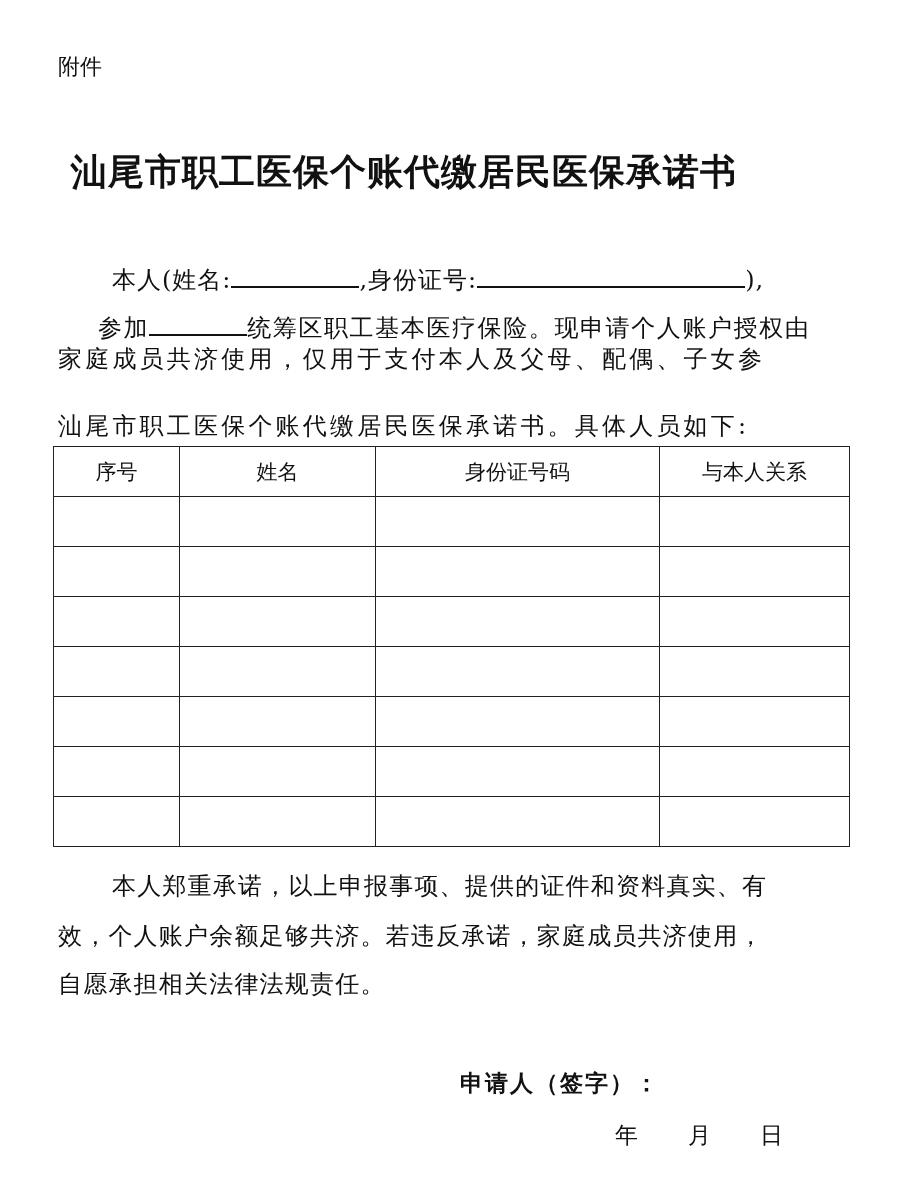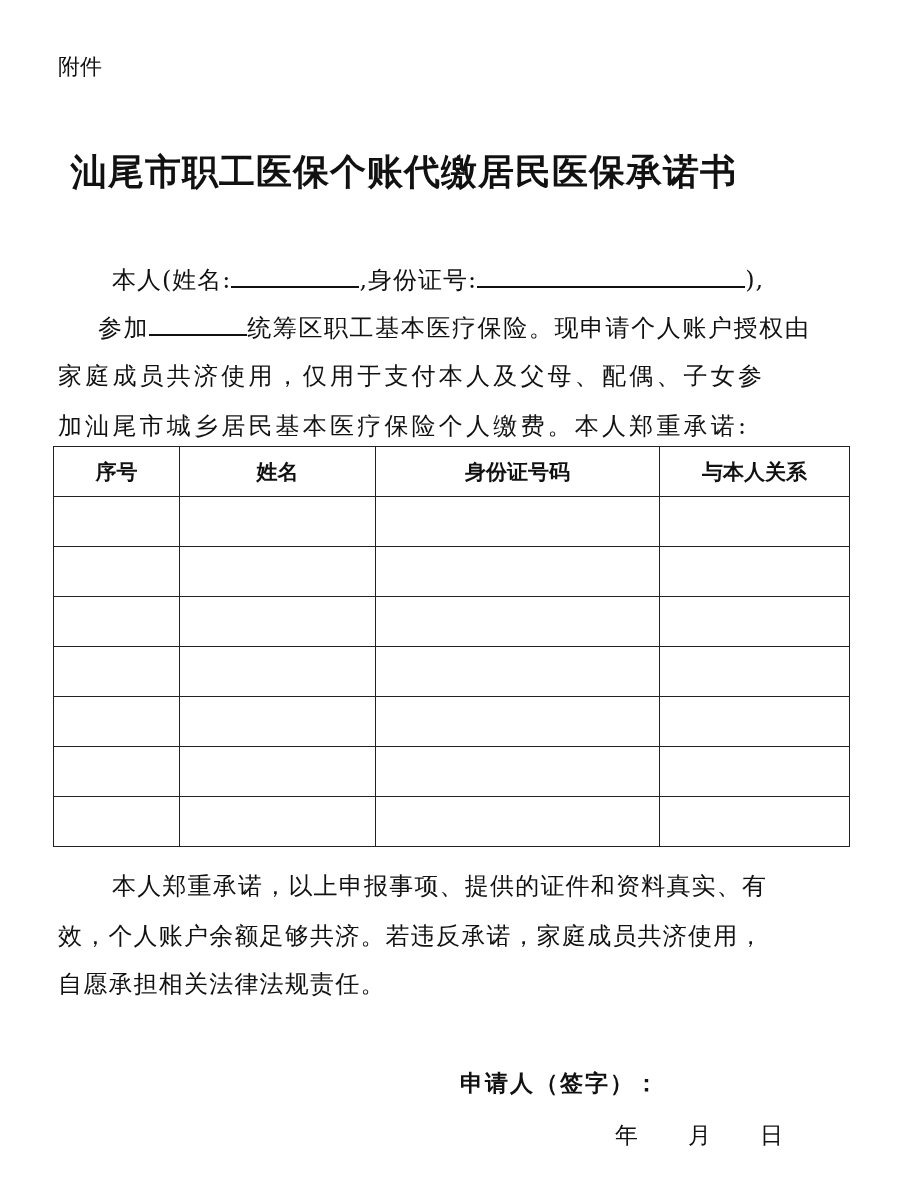--- a/index.html
+++ b/index.html
@@ -5,37 +5,37 @@
   html, body { margin: 0; padding: 0; background: #ffffff; }
   body { width: 900px; height: 1202px; position: relative; overflow: hidden;
          font-family: "DejaVu Serif", "Liberation Serif", serif; color: #111; }
   .attach { position: absolute; left: 58px; top: 52px; font-size: 22px; font-family: "DejaVu Sans", sans-serif; }
   .title { position: absolute; left: 0; width: 808px; top: 148px; text-align: center;
            font-size: 36px; font-weight: bold; letter-spacing: 1px; font-family: Liberation Sans, sans-serif; }
   .line { position: absolute; left: 58px; width: 790px; font-size: 24px; white-space: nowrap; letter-spacing: 3.2px; }
   .blank { display: inline-block; border-bottom: 2px solid #111; height: 24px; vertical-align: baseline; }
   table { position: absolute; left: 53px; top: 446px; width: 797px; border-collapse: collapse; }
   td, th { border: 1.5px solid #222; height: 49px; padding: 0; }
-  th { font-weight: bold; font-size: 21px; font-family: "DejaVu Sans", sans-serif; }
+  th { font-weight: normal; font-size: 21px; font-family: "DejaVu Sans", sans-serif; }
   .sig { position: absolute; font-size: 23px; letter-spacing: 2px; font-family: "DejaVu Sans", sans-serif; }
 </style>
 </head>
 <body>
 
 <div class="attach">附件</div>
 <div class="title">汕尾市职工医保个账代缴居民医保承诺书</div>
 
 <div class="line" style="top:262px; left:112px; width:740px; letter-spacing:1px;">
   <span>本人(姓名:</span><span class="blank" style="width:128px"></span><span>,身份证号:</span><span class="blank" style="width:268px"></span><span>),</span>
 </div>
 <div class="line" style="top:310px; letter-spacing:1.6px;margin-left:40px;">
   <span>参加</span><span class="blank" style="width:98px"></span><span>统筹区职工基本医疗保险。现申请个人账户授权由</span>
 </div>
-<div class="line" style="top:360px;">家庭成员共济使用，仅用于支付本人及父母、配偶、子女参</div>
-<div class="line" style="top:410px;">加汕尾市城乡居民基本医疗保险个人缴费。本人郑重承诺:</div>
+<div class="line" style="top:343px;">家庭成员共济使用，仅用于支付本人及父母、配偶、子女参</div>
+<div class="line" style="top:410px;">汕尾市职工医保个账代缴居民医保承诺书。具体人员如下:</div>
 
 <table>
   <thead>
     <tr>
       <th style="width:125px">序号</th>
       <th style="width:195px">姓名</th>
       <th style="width:283px">身份证号码</th>
       <th>与本人关系</th>
     </tr>
   </thead>

